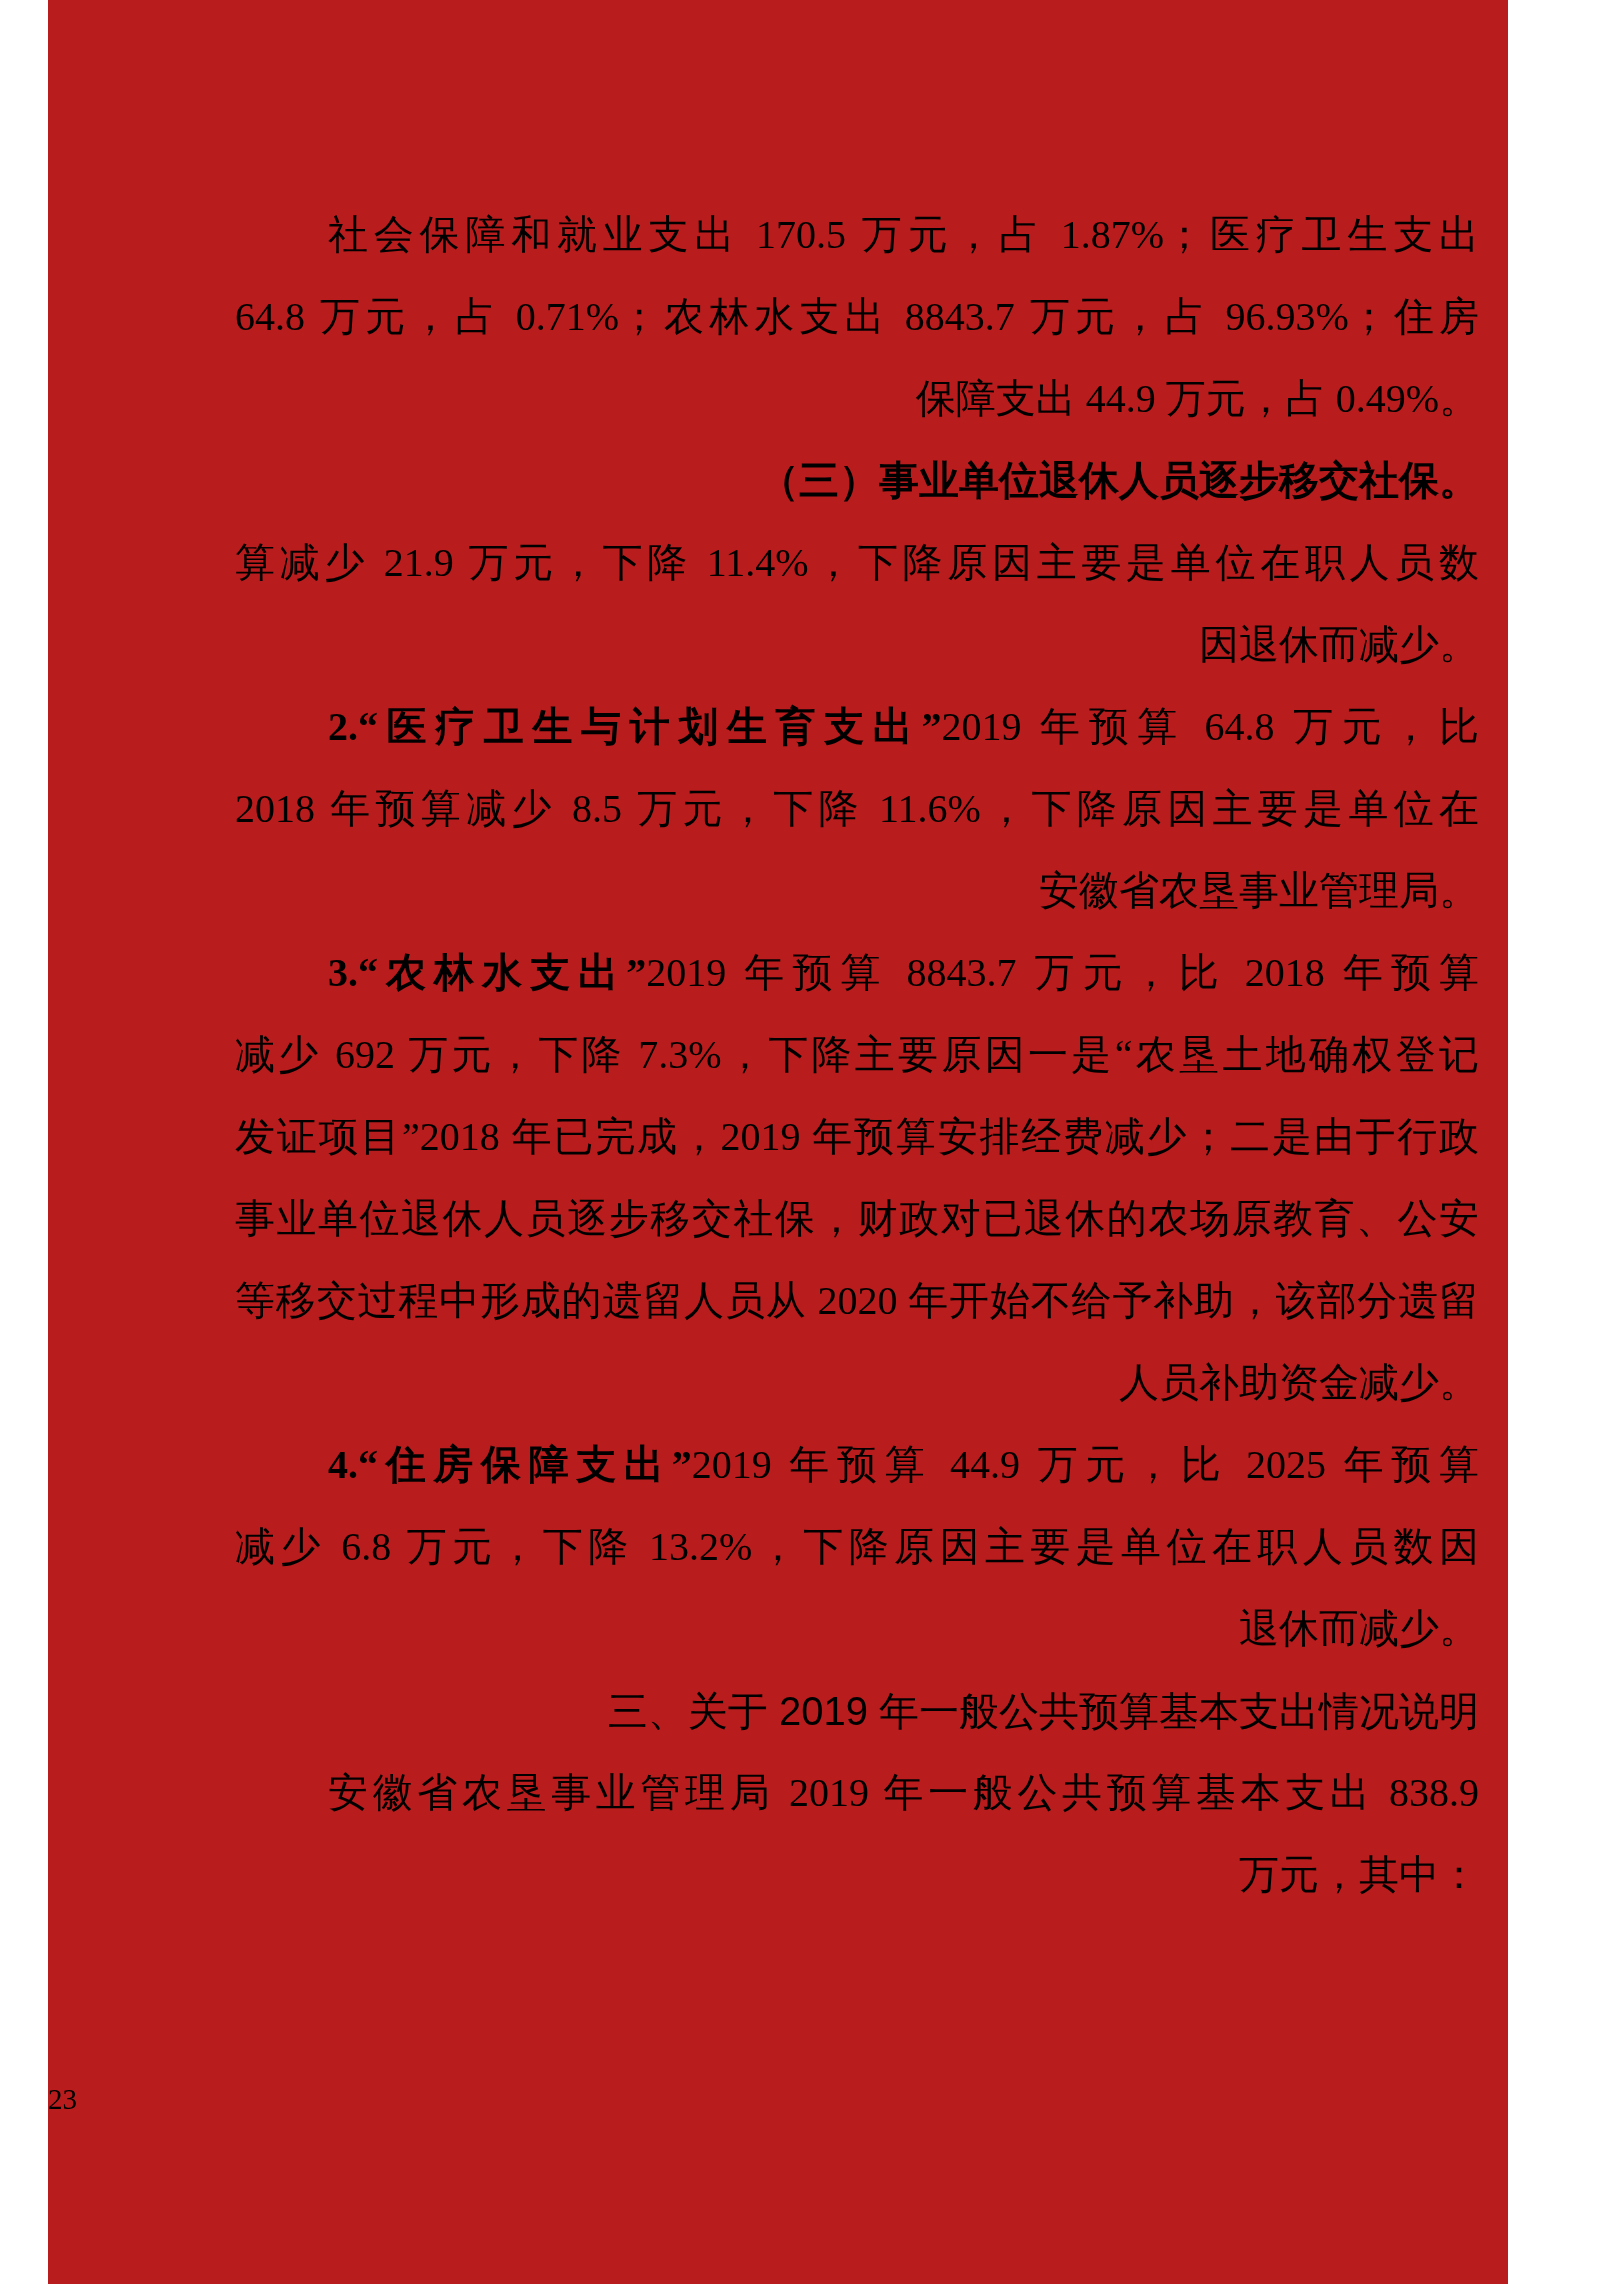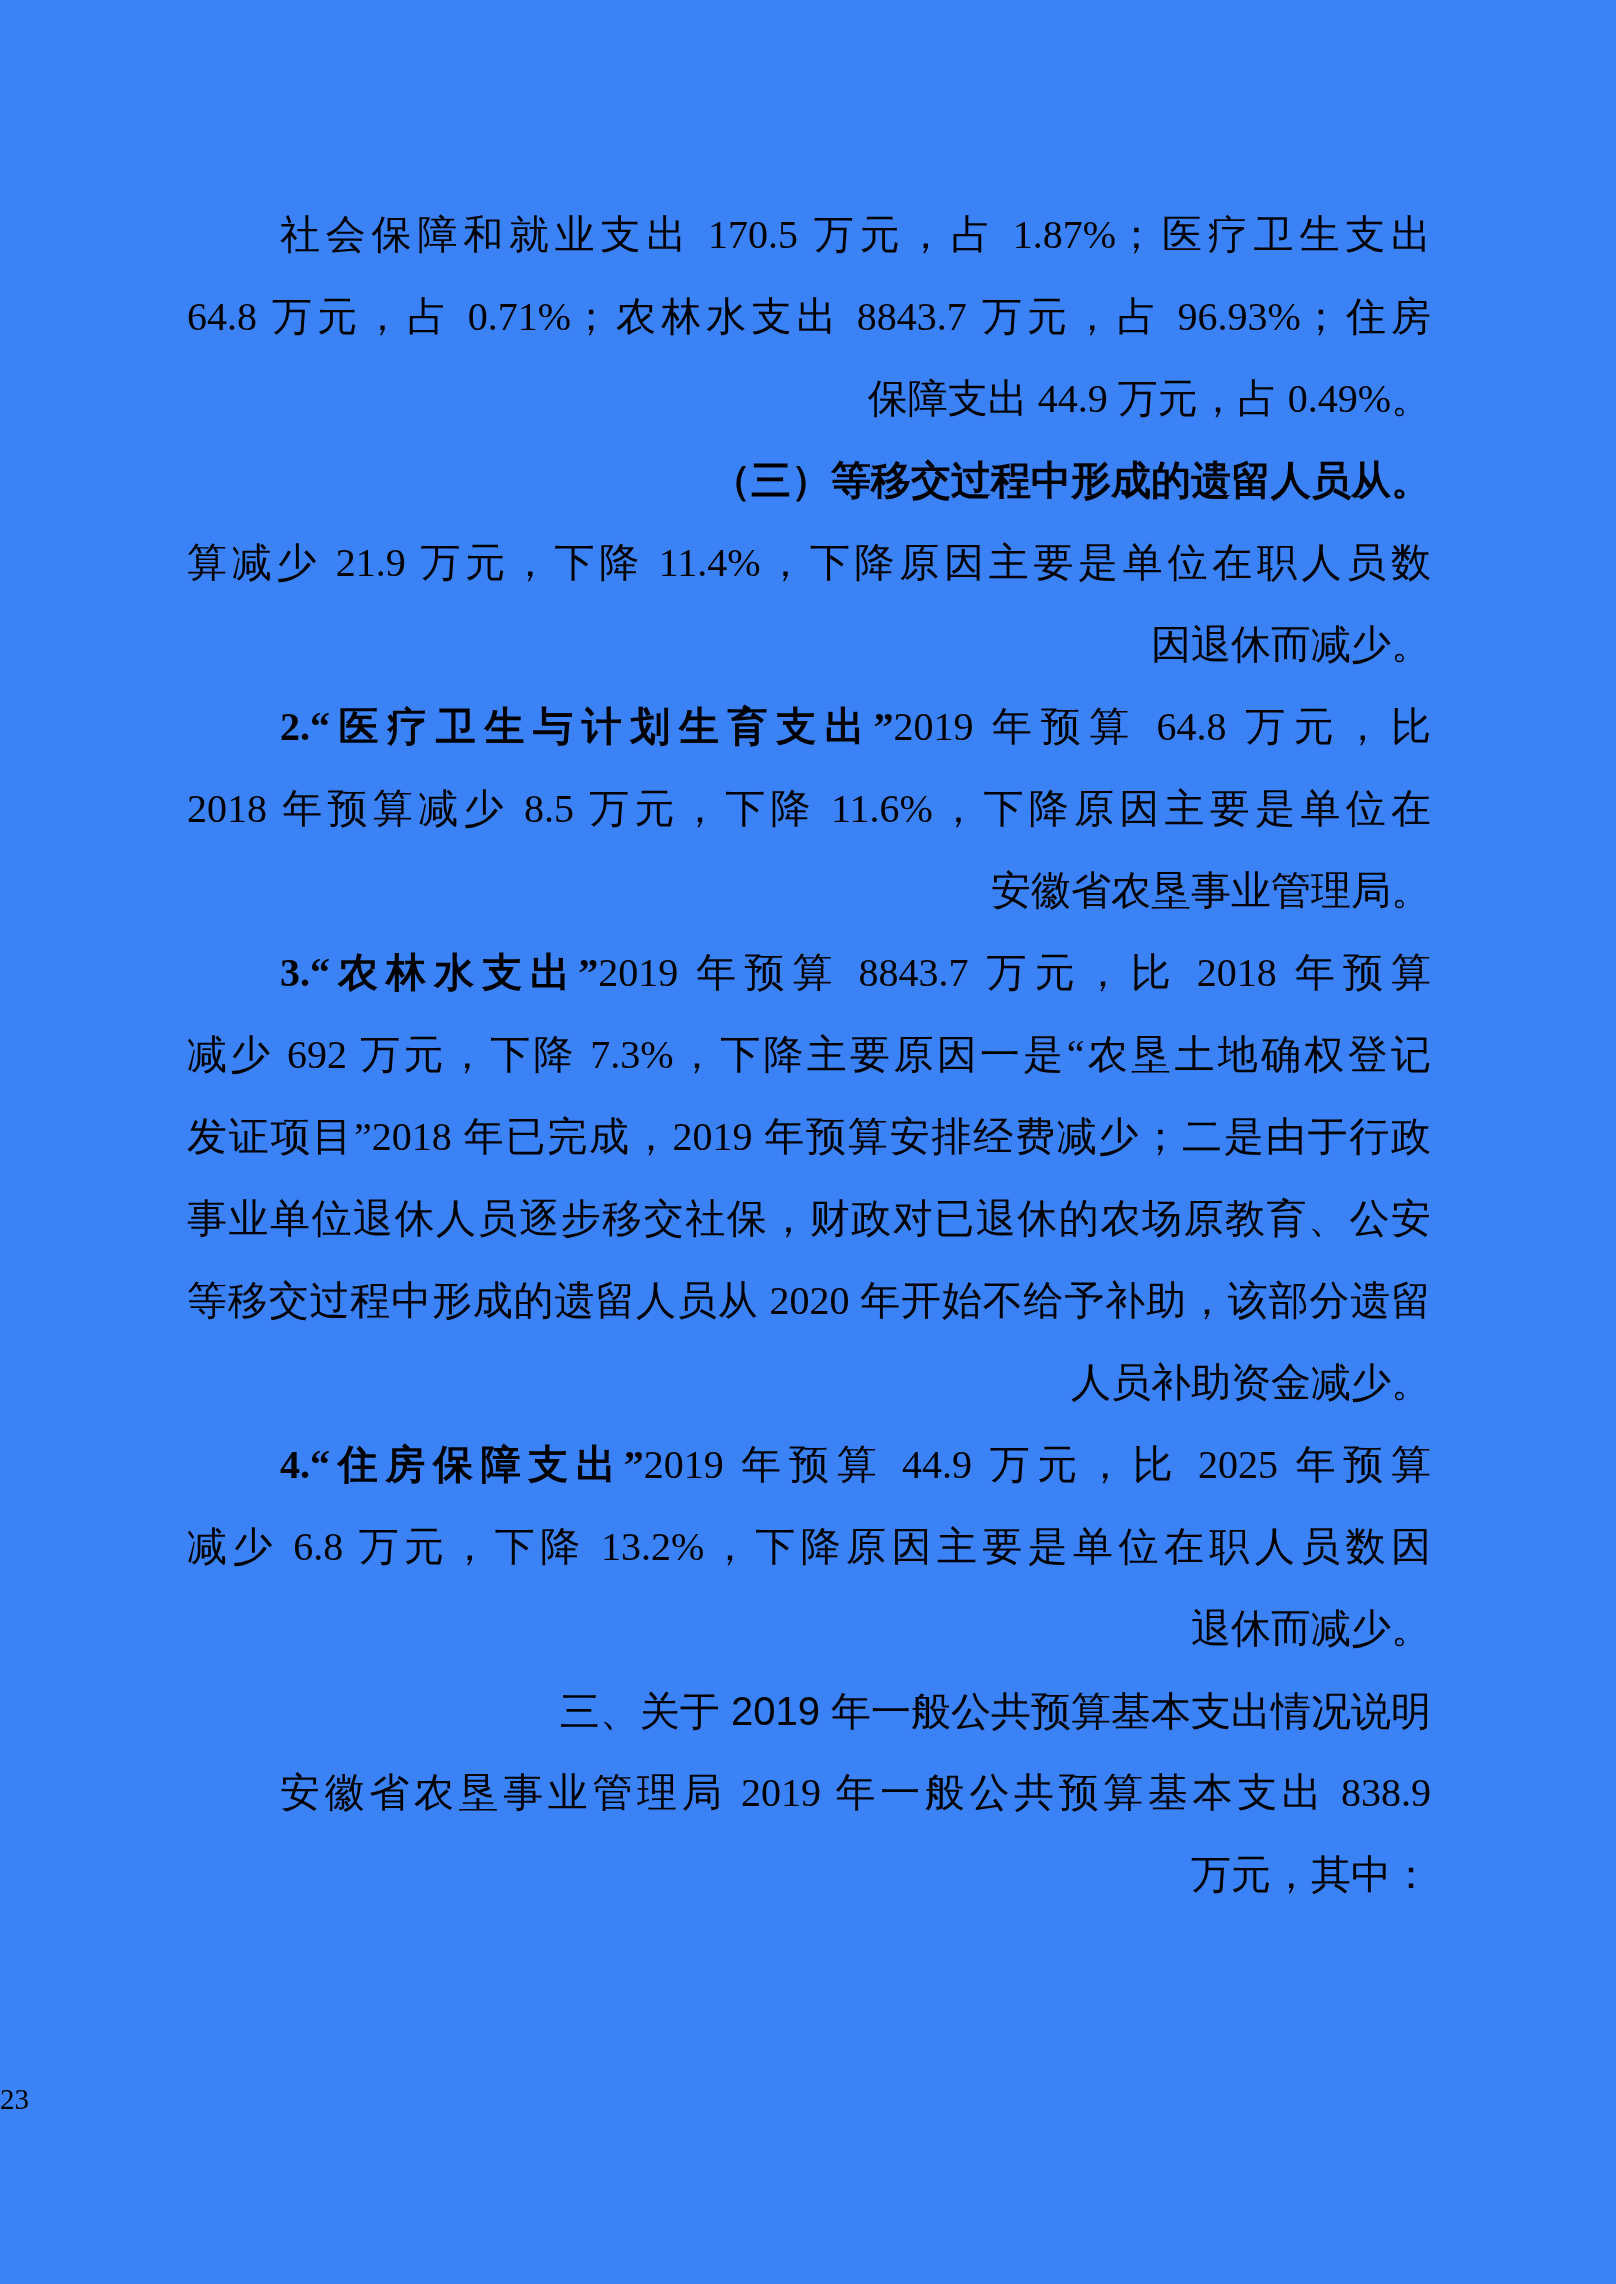--- a/index.html
+++ b/index.html
@@ -2,26 +2,27 @@
 <html style="font-size:10.4px"><head>
 <meta charset="utf-8">
 <style>
   html, body {
     margin: 0;
     padding: 0;
     background: #ffffff;
   }
   .page {
     position: relative;
-    width: 1616px;
+    width: 1460px;
     height: 2284px;
-    background: #3b82f6;
+    background: #b91c1c;
     color: #000000;
     font-family: "Liberation Serif", "DejaVu Serif", serif;
     overflow: hidden;
+    margin-left: 48px;
   }
   .content {
     position: absolute;
     left: 187px;
     top: 194px;
     width: 1244px;
   }
   .line {
     font-size: 40px;
     line-height: 82px;
@@ -63,21 +64,21 @@
 </head>
 <body>
 
 <div class="page">
   <div class="content">
 
     <div class="line jfull indent"><span>社会保障和就业支出 170.5 万元，占 1.87%；医疗卫生支出</span></div>
     <div class="line jfull"><span>64.8 万元，占 0.71%；农林水支出 8843.7 万元，占 96.93%；住房</span></div>
     <div class="line"><span>保障支出 44.9 万元，占 0.49%。</span></div>
 
-    <div class="line h-kai indent"><span>（三）等移交过程中形成的遗留人员从。</span></div>
+    <div class="line h-kai indent"><span>（三）事业单位退休人员逐步移交社保。</span></div>
 
     <div class="line jfull"><span>算减少 21.9 万元，下降 11.4%，下降原因主要是单位在职人员数</span></div>
     <div class="line"><span>因退休而减少。</span></div>
 
     <div class="line jfull indent"><span class="seg-bold">2.“医疗卫生与计划生育支出”</span><span>2019 年预算 64.8 万元，比</span></div>
     <div class="line jfull"><span>2018 年预算减少 8.5 万元，下降 11.6%，下降原因主要是单位在</span></div>
     <div class="line"><span>安徽省农垦事业管理局。</span></div>
 
     <div class="line jfull indent"><span class="seg-bold">3.“农林水支出”</span><span>2019 年预算 8843.7 万元，比 2018 年预算</span></div>
     <div class="line jfull"><span>减少 692 万元，下降 7.3%，下降主要原因一是“农垦土地确权登记</span></div>

